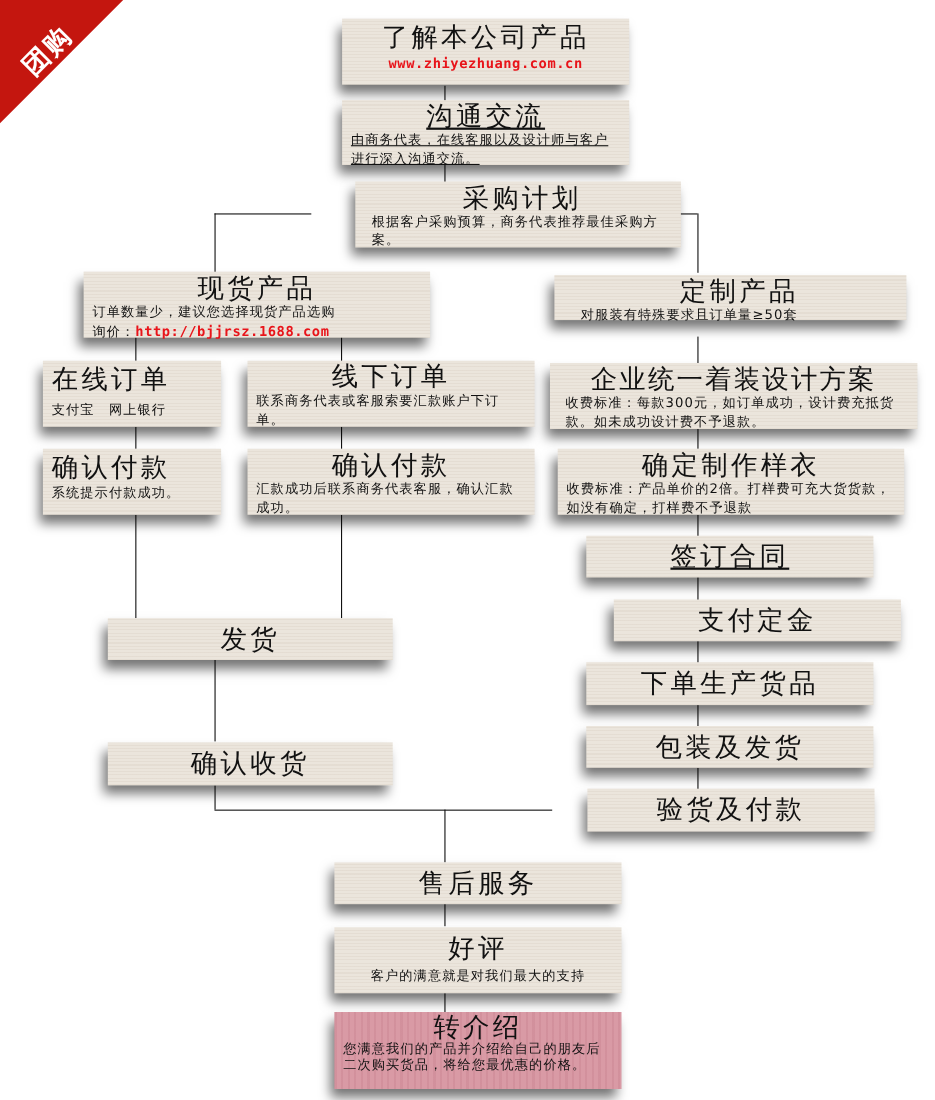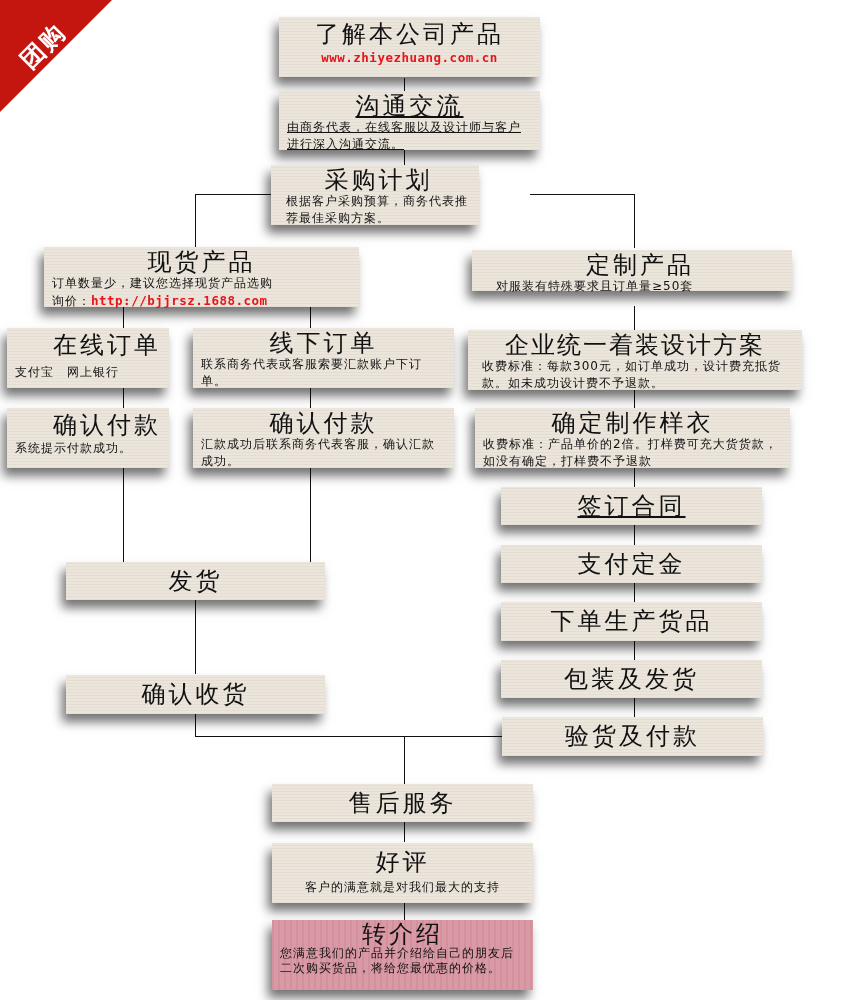--- a/index.html
+++ b/index.html
@@ -20,31 +20,32 @@
     color: #fff; font-weight: bold; font-size: 24px; text-align: center;
     font-family: "DejaVu Sans", sans-serif; letter-spacing: 2px;
   }
   .box {
     position: absolute; box-sizing: border-box;
     background:
       repeating-linear-gradient(0deg, rgba(170,150,130,0.10) 0px, rgba(170,150,130,0.10) 1px, rgba(255,255,255,0) 1px, rgba(255,255,255,0) 3px),
       #ebe5dc;
     box-shadow: -4px 8px 10px rgba(0,0,0,0.55);
     padding: 2px 8px;
+    margin-left: 32px;
   }
   .box.pink {
     background:
       repeating-linear-gradient(90deg, rgba(150,60,80,0.10) 0px, rgba(150,60,80,0.10) 2px, rgba(255,255,255,0) 2px, rgba(255,255,255,0) 6px),
       #d99aa5;
   }
   .title {
     display: block; text-align: center; font-size: 24px; line-height: 30px;
     letter-spacing: 3px; font-family: "DejaVu Serif", serif;
   }
-  .title.left { text-align: right; }
+  .title.left { text-align: left; }
   .desc {
     display: block; font-size: 12px; line-height: 17px; letter-spacing: 1px;
     font-family: "DejaVu Sans", sans-serif;
   }
   .link {
     color: #e8141a; font-weight: bold; font-family: "DejaVu Sans Mono", "Liberation Mono", monospace;
     font-size: 12.5px; letter-spacing: 0.5px;
   }
   .center { text-align: center; }
   .line { position: absolute; background: #111; }
@@ -86,21 +87,21 @@
 <div class="box" style="left:279px;top:17px;width:261px;height:60px;">
   <span class="title">了解本公司产品</span>
   <span class="desc center"><span class="link">www.zhiyezhuang.com.cn</span></span>
 </div>
 
 <div class="box" style="left:279px;top:91px;width:261px;height:59px;text-decoration:underline;">
   <span class="title" style="line-height:26px;">沟通交流</span>
   <span class="desc">由商务代表，在线客服以及设计师与客户进行深入沟通交流。</span>
 </div>
 
-<div class="box" style="left:271px;top:165px;width:208px;height:60px;padding-left:15px;">
+<div class="box" style="left:291px;top:165px;width:296px;height:60px;padding-left:15px;">
   <span class="title" style="line-height:26px;">采购计划</span>
   <span class="desc">根据客户采购预算，商务代表推荐最佳采购方案。</span>
 </div>
 
 <div class="box" style="left:44px;top:247px;width:315px;height:60px;">
   <span class="title" style="line-height:26px;">现货产品</span>
   <span class="desc">订单数量少，建议您选择现货产品选购</span>
   <span class="desc"><span>询价：</span><span class="link">http://bjjrsz.1688.com</span></span>
 </div>
 
@@ -143,21 +144,21 @@
 </div>
 
 <div class="box" style="left:475px;top:408px;width:315px;height:60px;">
   <span class="title" style="line-height:26px;">确定制作样衣</span>
   <span class="desc">收费标准：产品单价的2倍。打样费可充大货货款，如没有确定，打样费不予退款</span>
 </div>
 
 <div class="box" style="left:501px;top:487px;width:261px;height:38px;text-decoration:underline;">
   <span class="title" style="line-height:34px;">签订合同</span>
 </div>
-<div class="box" style="left:501px;top:545px;width:261px;height:38px;">
+<div class="box" style="left:526px;top:545px;width:261px;height:38px;">
   <span class="title" style="line-height:34px;">支付定金</span>
 </div>
 <div class="box" style="left:501px;top:602px;width:261px;height:39px;">
   <span class="title" style="line-height:34px;">下单生产货品</span>
 </div>
 <div class="box" style="left:501px;top:660px;width:261px;height:38px;">
   <span class="title" style="line-height:34px;">包装及发货</span>
 </div>
 <div class="box" style="left:502px;top:717px;width:261px;height:39px;">
   <span class="title" style="line-height:34px;">验货及付款</span>

